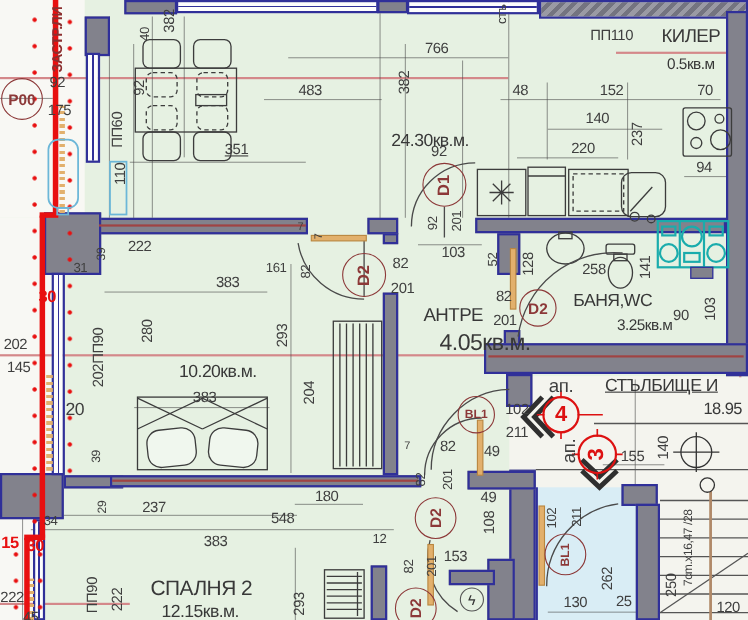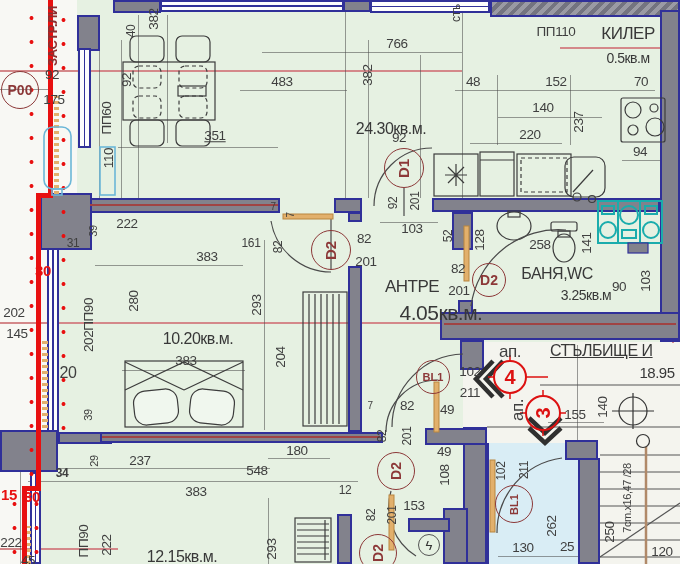--- a/index.html
+++ b/index.html
@@ -247,20 +247,21 @@
       </g>
       <g stroke="#dd1111" stroke-width="1.5">
         <path d="M510,355 V362 M510,392 V399 M488,377 H495 M525,377 H532 M527,377 H548"></path>
         <path d="M543,390 V397 M543,429 V436 M520,413 H527 M559,413 H566"></path>
       </g>
     </g>
   </svg>
 
   <div class="rlab" style="left:391px;top:129px;font-size:16px;">24.30кв.м.</div>
   <div class="rlab" style="left:198px;top:339px;font-size:16px;">10.20кв.м.</div>
+  <div class="rlab" style="left:183px;top:535px;font-size:19px;">СПАЛНЯ 2</div>
   <div class="rlab" style="left:182px;top:557px;font-size:16px;">12.15кв.м.</div>
   <div class="rlab" style="left:412px;top:286px;font-size:17px;">АНТРЕ</div>
   <div class="rlab" style="left:405px;top:312px;font-size:21px;margin-left:36px;">4.05кв.м.</div>
   <div class="rlab" style="left:557px;top:274px;font-size:16px;">БАНЯ,WC</div>
   <div class="rlab" style="left:586px;top:295px;font-size:14px;">3.25кв.м</div>
   <div class="rlab" style="left:628px;top:33px;font-size:17px;">КИЛЕР</div>
   <div class="rlab" style="left:628px;top:58px;font-size:14px;">0.5кв.м</div>
   <div class="rlab tl" style="left:550px;top:343px;font-size:16px;">СТЪЛБИЩЕ И</div>
   <div class="rlab" style="left:657px;top:372px;font-size:15px;">18.95</div>
 
@@ -281,21 +282,21 @@
       <div class="dim" style="left: 412px; top: 229px;">103</div>
       <div class="dim" style="left: 540px; top: 245px;">258</div>
       <div class="dim" style="left: 619px; top: 287px;">90</div>
       <div class="dim" style="left: 127px; top: 224px;">222</div>
       <div class="dim" style="left: 73px; top: 243px; font-size: 12px;">31</div>
       <div class="dim" style="left: 251px; top: 207px; font-size: 12px; margin-top: 36px;">161</div>
       <div class="dim" style="left: 273px; top: 207px; font-size: 10px;">7</div>
       <div class="dim" style="left: 207px; top: 257px;">383</div>
       <div class="dim" style="left: 186px; top: 361px;">383</div>
       <div class="dim" style="left: 68px; top: 373px; font-size: 16px;">20</div>
-      <div class="dim" style="left: 62px; top: 473px; font-size: 12px; font-weight: bold;">34</div>
+      <div class="dim" style="left: 46px; top: 473px; font-size: 12px;">34</div>
       <div class="dim" style="left: 140px; top: 461px;">237</div>
       <div class="dim" style="left: 257px; top: 471px;">548</div>
       <div class="dim" style="left: 297px; top: 451px;">180</div>
       <div class="dim" style="left: 196px; top: 492px;">383</div>
       <div class="dim" style="left: 345px; top: 490px; font-size: 12px;">12</div>
       <div class="dim" style="left: 14px; top: 313px;">202</div>
       <div class="dim" style="left: 17px; top: 334px;">145</div>
       <div class="dim" style="left: 414px; top: 506px;">153</div>
       <div class="dim" style="left: 523px; top: 548px;">130</div>
       <div class="dim" style="left: 567px; top: 547px;">25</div>

